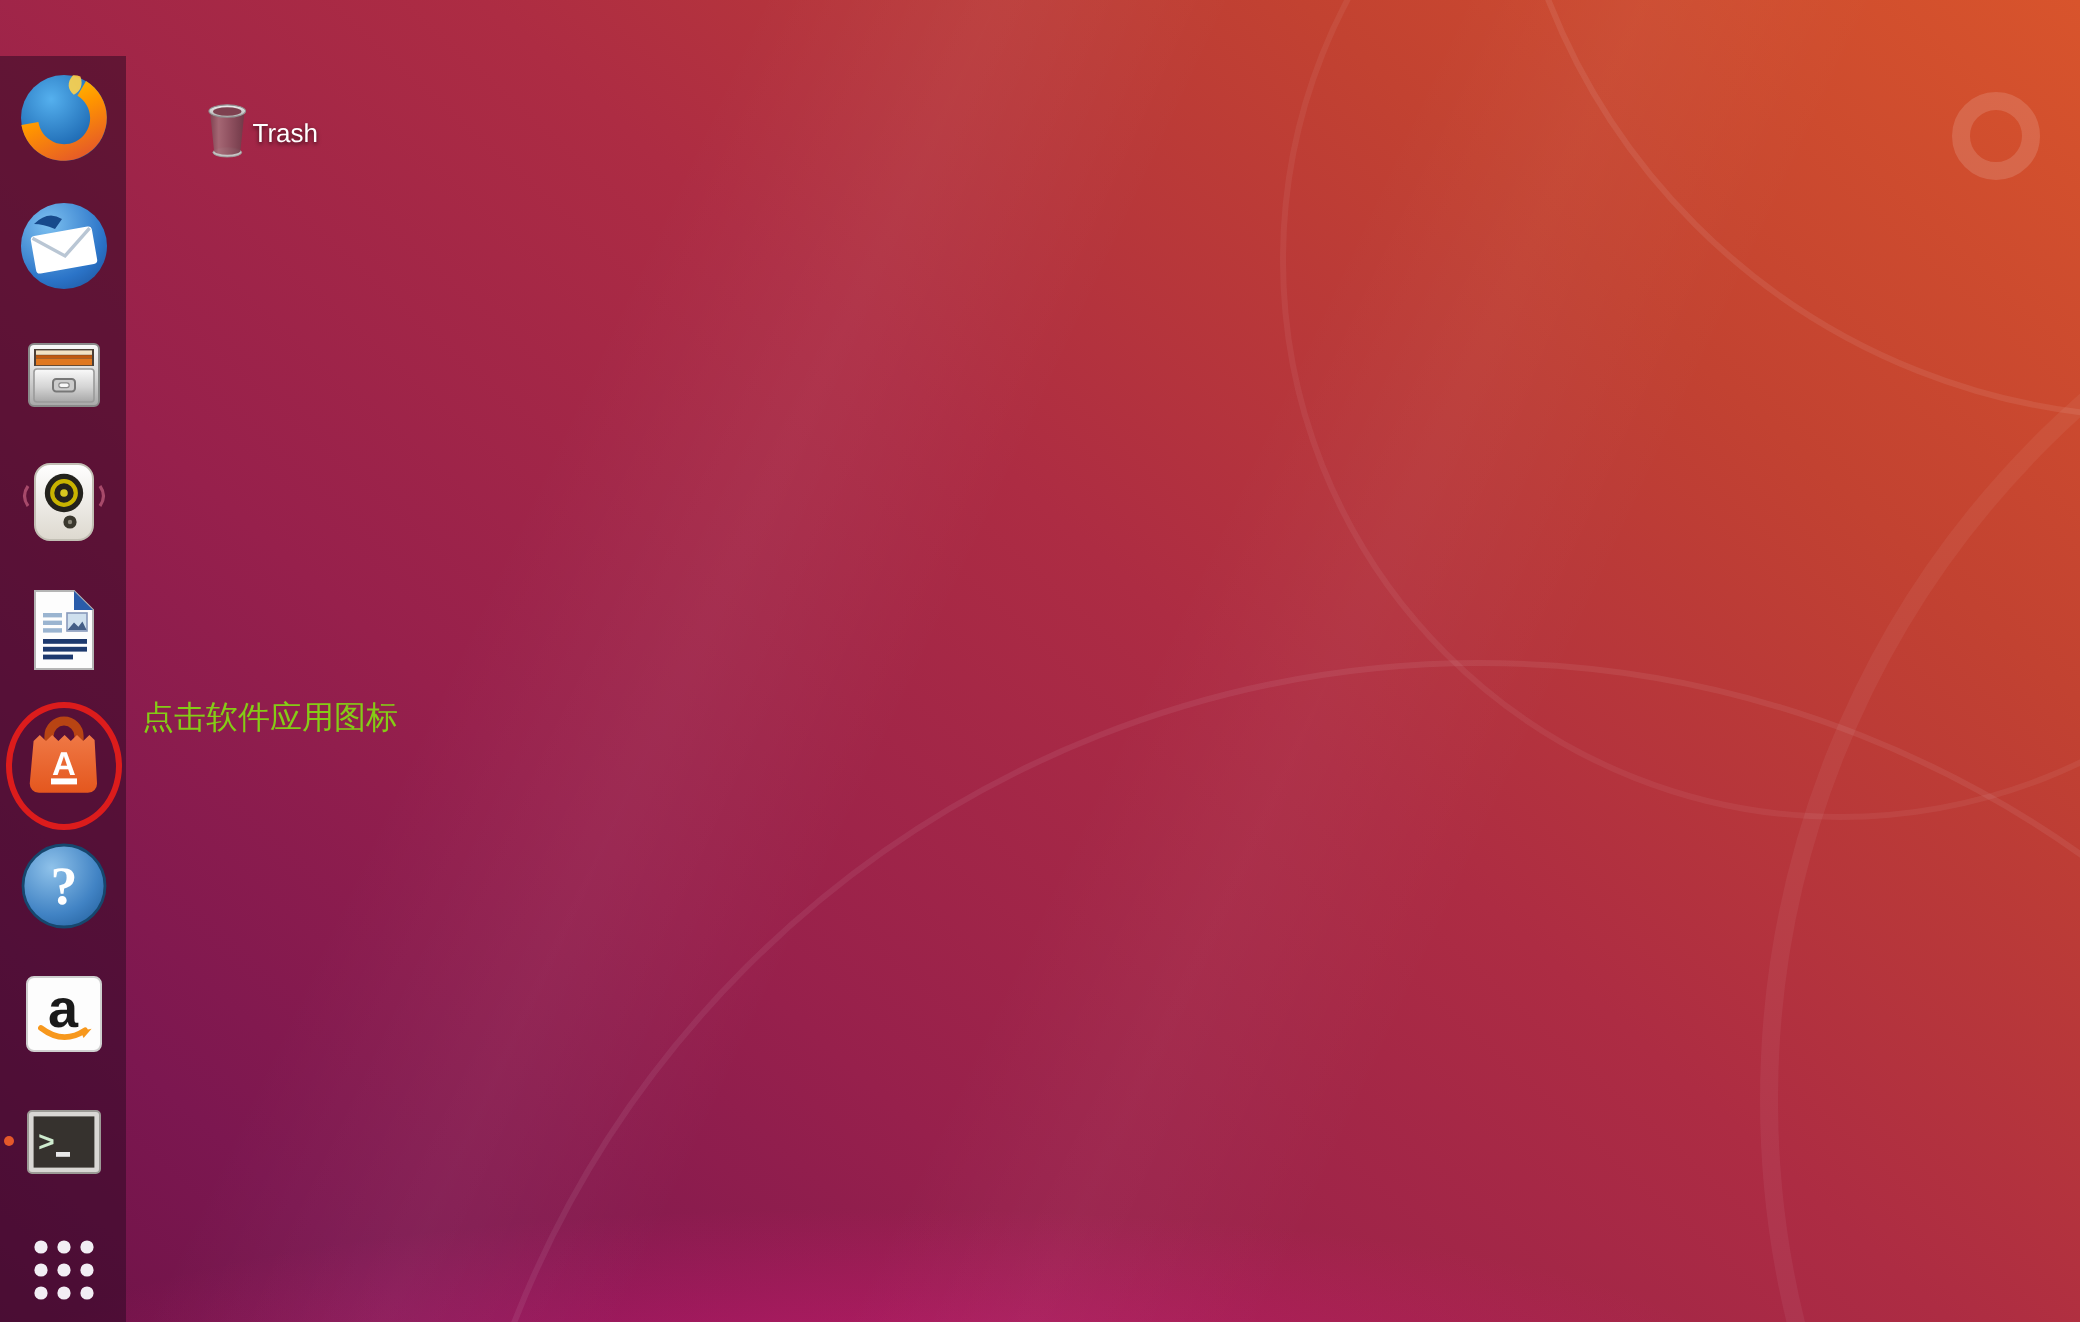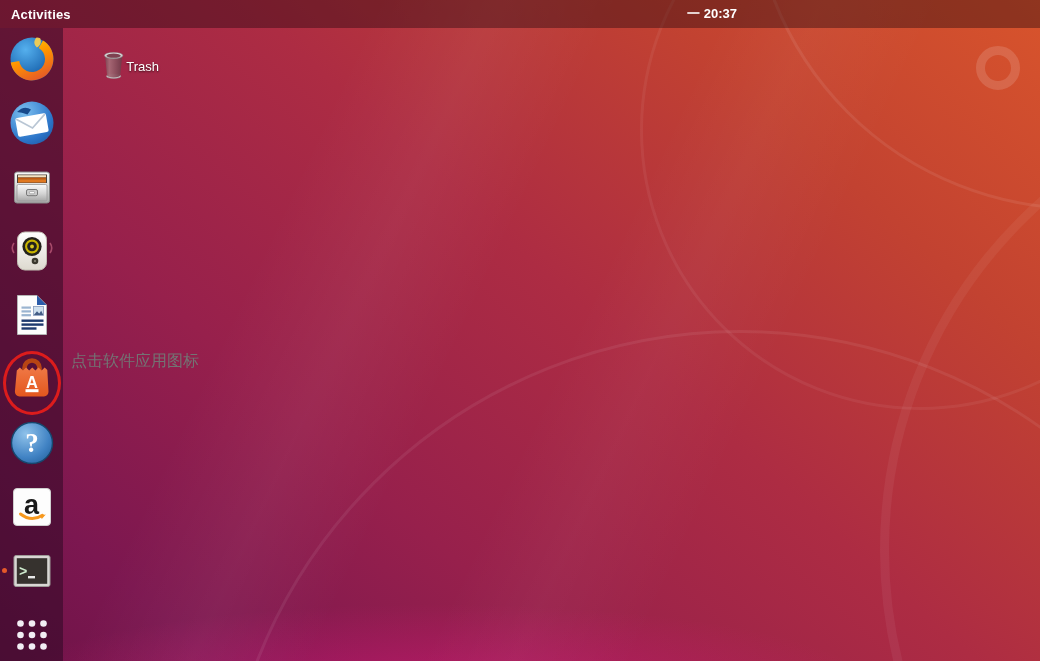--- a/index.html
+++ b/index.html
@@ -71,40 +71,36 @@
     text-shadow:0 1px 2px rgba(0,0,0,0.65);
   }
 
   
   .highlight-circle {
     position:absolute; left:3px; top:351px; width:58px; height:64px;
     border:3.2px solid #dc1c1c; border-radius:50%; z-index:40;
   }
   .annotation {
     position:absolute; left:71px; top:351px; z-index:40;
-    color:#737373; font-size:16px; line-height:19px; white-space:nowrap;
+    color:#84cc16; font-size:16px; line-height:19px; white-space:nowrap;font-family:Liberation Mono, monospace;
   }
 </style>
 </head>
 <body>
 
 <div class="screen">
 
   <div class="wallpaper">
     <div class="ring ring-a"></div>
     <div class="ring ring-b"></div>
     <div class="ring ring-c"></div>
     <div class="ring ring-d"></div>
     <div class="ring ring-logo"></div>
   </div>
 
-  <div class="topbar">
-    <div class="activities">Activities</div>
-    <div class="clock">一 20:37</div>
-  </div>
 
   <div class="dock">
 
     <div class="dock-item">
       <svg width="48" height="48" viewBox="0 0 48 48">
         <defs>
           <radialGradient id="fxg" cx="0.35" cy="0.28" r="0.95">
             <stop offset="0" stop-color="#55b0ee"></stop>
               <stop offset="0.55" stop-color="#2472ba"></stop>
               <stop offset="1" stop-color="#123f78"></stop>

